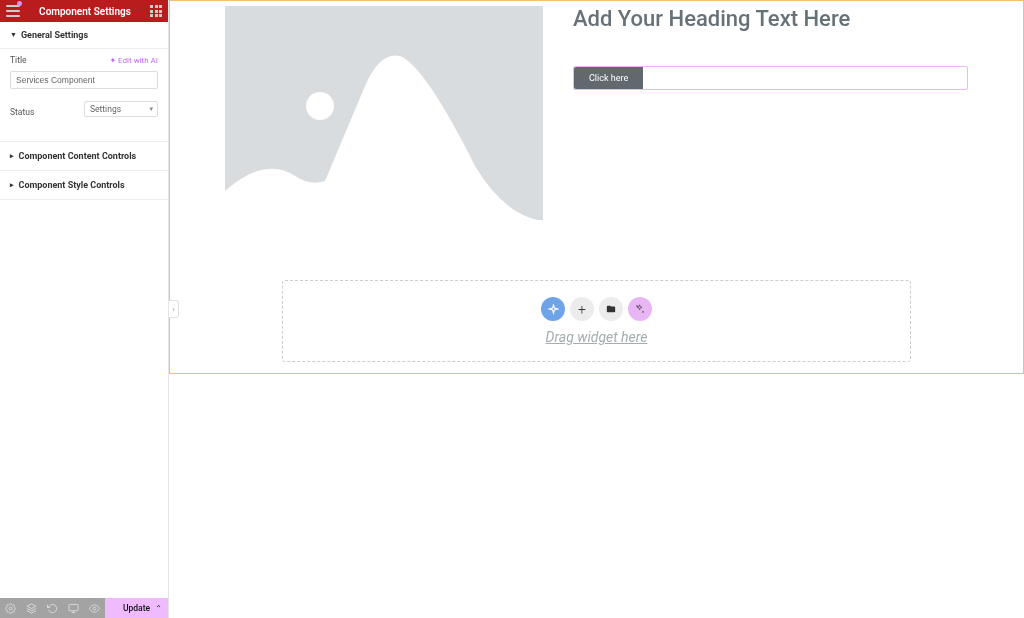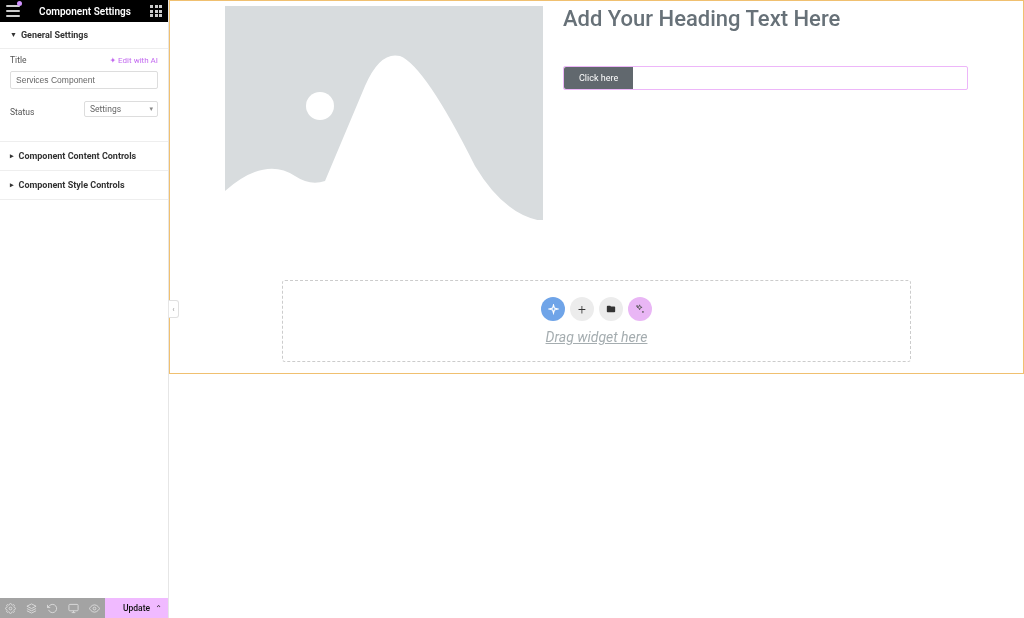--- a/index.html
+++ b/index.html
@@ -16,21 +16,21 @@
     .sidebar {
       width: 169px;
       height: 618px;
       background: #fff;
       display: flex;
       flex-direction: column;
       border-right: 1px solid #e6e6e6;
       position: relative;
     }
     .sidebar-header {
-      background: #000000;
+      background: #b91c1c;
       color: #fff;
       height: 22px;
       display: flex;
       align-items: center;
       padding: 0 6px;
       position: relative;
     }
     .menu-icon {
       width: 14px;
       height: 14px;
@@ -230,21 +230,21 @@
       border-top-width: 1.5px;
       margin: 0;
       height: 374px;
       background: #fff;
     }
     
     .content-row {
       display: flex;
       padding: 0 55px;
       padding-top: 5px;
-      gap: 10px;
+      gap: 20px;
     }
     .image-placeholder {
       width: 318px;
       height: 214px;
       background: #d8dcde;
       position: relative;
       overflow: hidden;
       flex-shrink: 0;
     }
     .image-placeholder svg {

